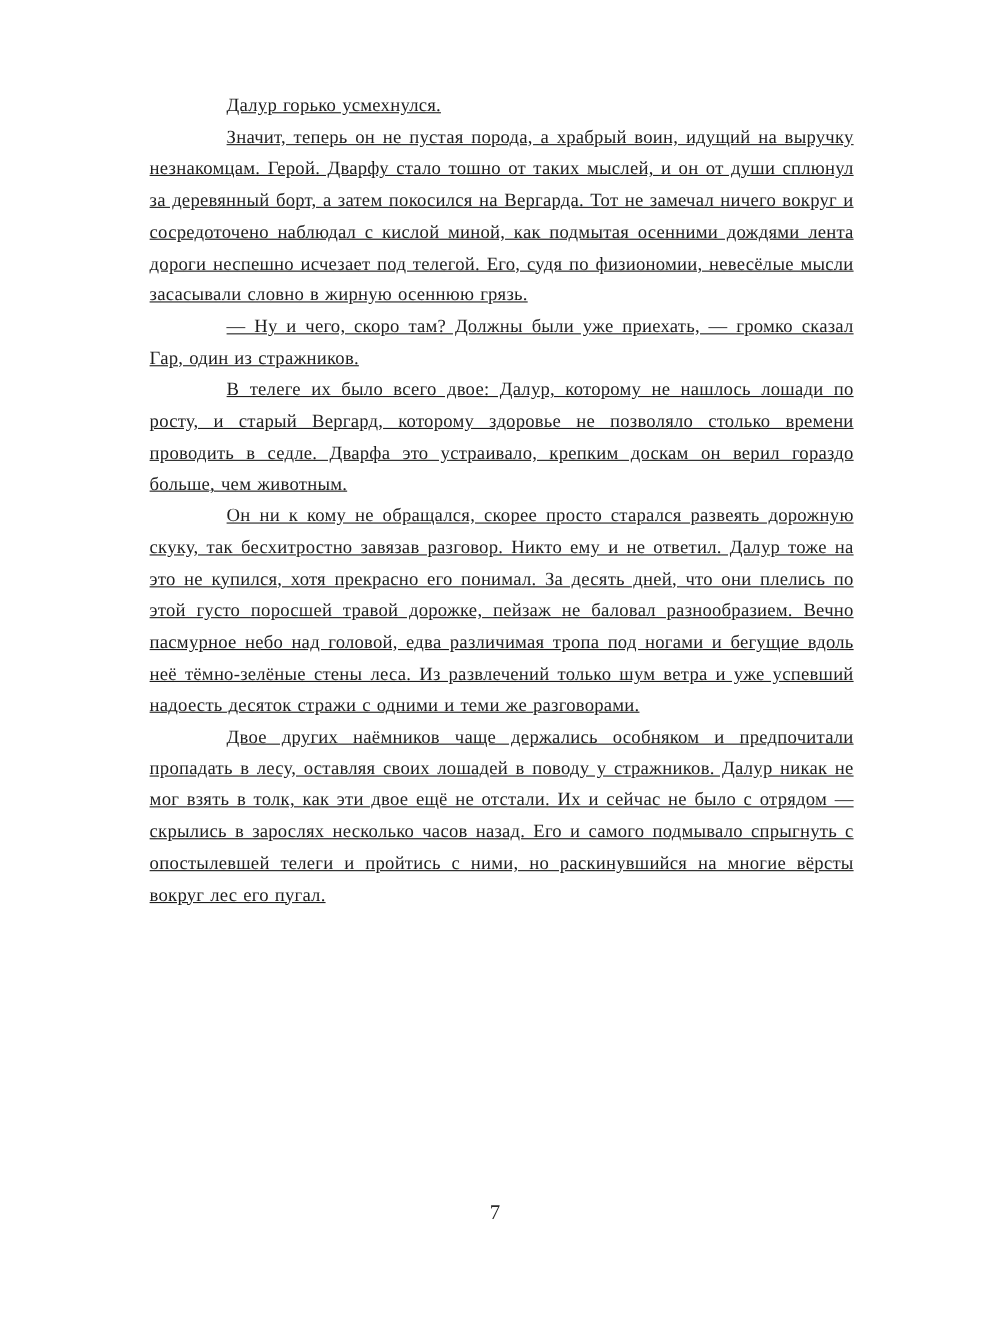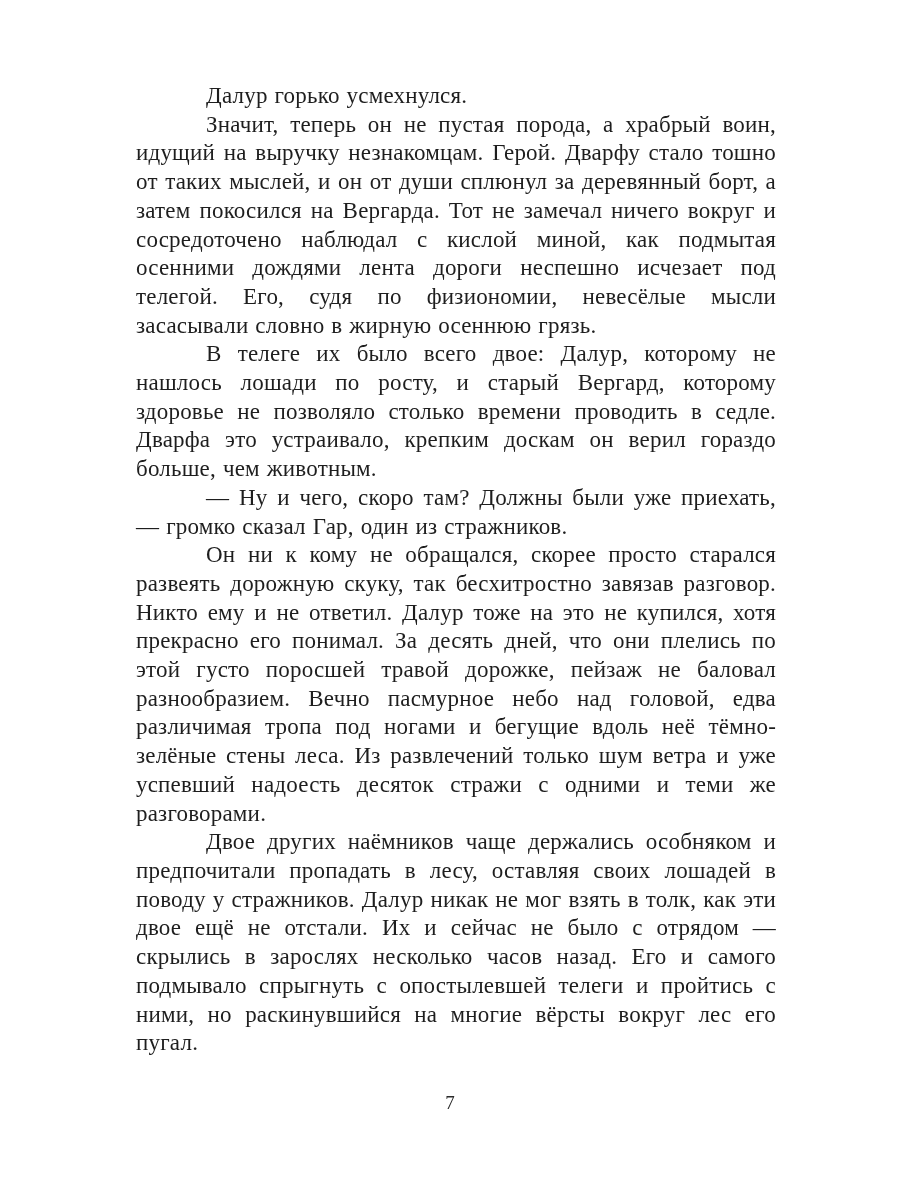--- a/index.html
+++ b/index.html
@@ -20,43 +20,44 @@
     position: absolute;
     left: 136px;
     top: 82px;
     width: 640px;
   }
   .text-block p {
     margin: 0;
     padding: 0;
     text-indent: 70px;
     text-align: justify;
-    font-size: 23px;
+    font-size: 17px;
     line-height: 28.7px;
     letter-spacing: 0.2px;
     word-spacing: 1px;
     hyphens: auto;
+    text-decoration: underline;
     -webkit-hyphens: auto;
   }
   .page-number {
     position: absolute;
     left: 0;
     top: 1092px;
     width: 100%;
     text-align: center;
     font-size: 19px;
     color: #2a2a2a;
   }
 </style>
 </head>
 <body>
 
 <div class="page">
   <div class="text-block">
     <p>Далур горько усмехнулся.</p>
     <p>Значит, теперь он не пустая порода, а храбрый воин, идущий на выручку незнакомцам. Герой. Дварфу стало тошно от таких мыслей, и он от души сплюнул за деревянный борт, а затем покосился на Вергарда. Тот не замечал ничего вокруг и сосредоточено наблюдал с кислой миной, как подмытая осенними дождями лента дороги неспешно исчезает под телегой. Его, судя по физиономии, невесёлые мысли засасывали словно в жирную осеннюю грязь.</p>
+    <p>— Ну и чего, скоро там? Должны были уже приехать, — громко сказал Гар, один из стражников.</p>
     <p>В телеге их было всего двое: Далур, которому не нашлось лошади по росту, и старый Вергард, которому здоровье не позволяло столько времени проводить в седле. Дварфа это устраивало, крепким доскам он верил гораздо больше, чем животным.</p>
-    <p>— Ну и чего, скоро там? Должны были уже приехать, — громко сказал Гар, один из стражников.</p>
     <p>Он ни к кому не обращался, скорее просто старался развеять дорожную скуку, так бесхитростно завязав разговор. Никто ему и не ответил. Далур тоже на это не купился, хотя прекрасно его понимал. За десять дней, что они плелись по этой густо поросшей травой дорожке, пейзаж не баловал разнообразием. Вечно пасмурное небо над головой, едва различимая тропа под ногами и бегущие вдоль неё тёмно-зелёные стены леса. Из развлечений только шум ветра и уже успевший надоесть десяток стражи с одними и теми же разговорами.</p>
     <p>Двое других наёмников чаще держались особняком и предпочитали пропадать в лесу, оставляя своих лошадей в поводу у стражников. Далур никак не мог взять в толк, как эти двое ещё не отстали. Их и сейчас не было с отрядом — скрылись в зарослях несколько часов назад. Его и самого подмывало спрыгнуть с опостылевшей телеги и пройтись с ними, но раскинувшийся на многие вёрсты вокруг лес его пугал.</p>
   </div>
   <div class="page-number">7</div>
 </div>
 
 </body></html>

